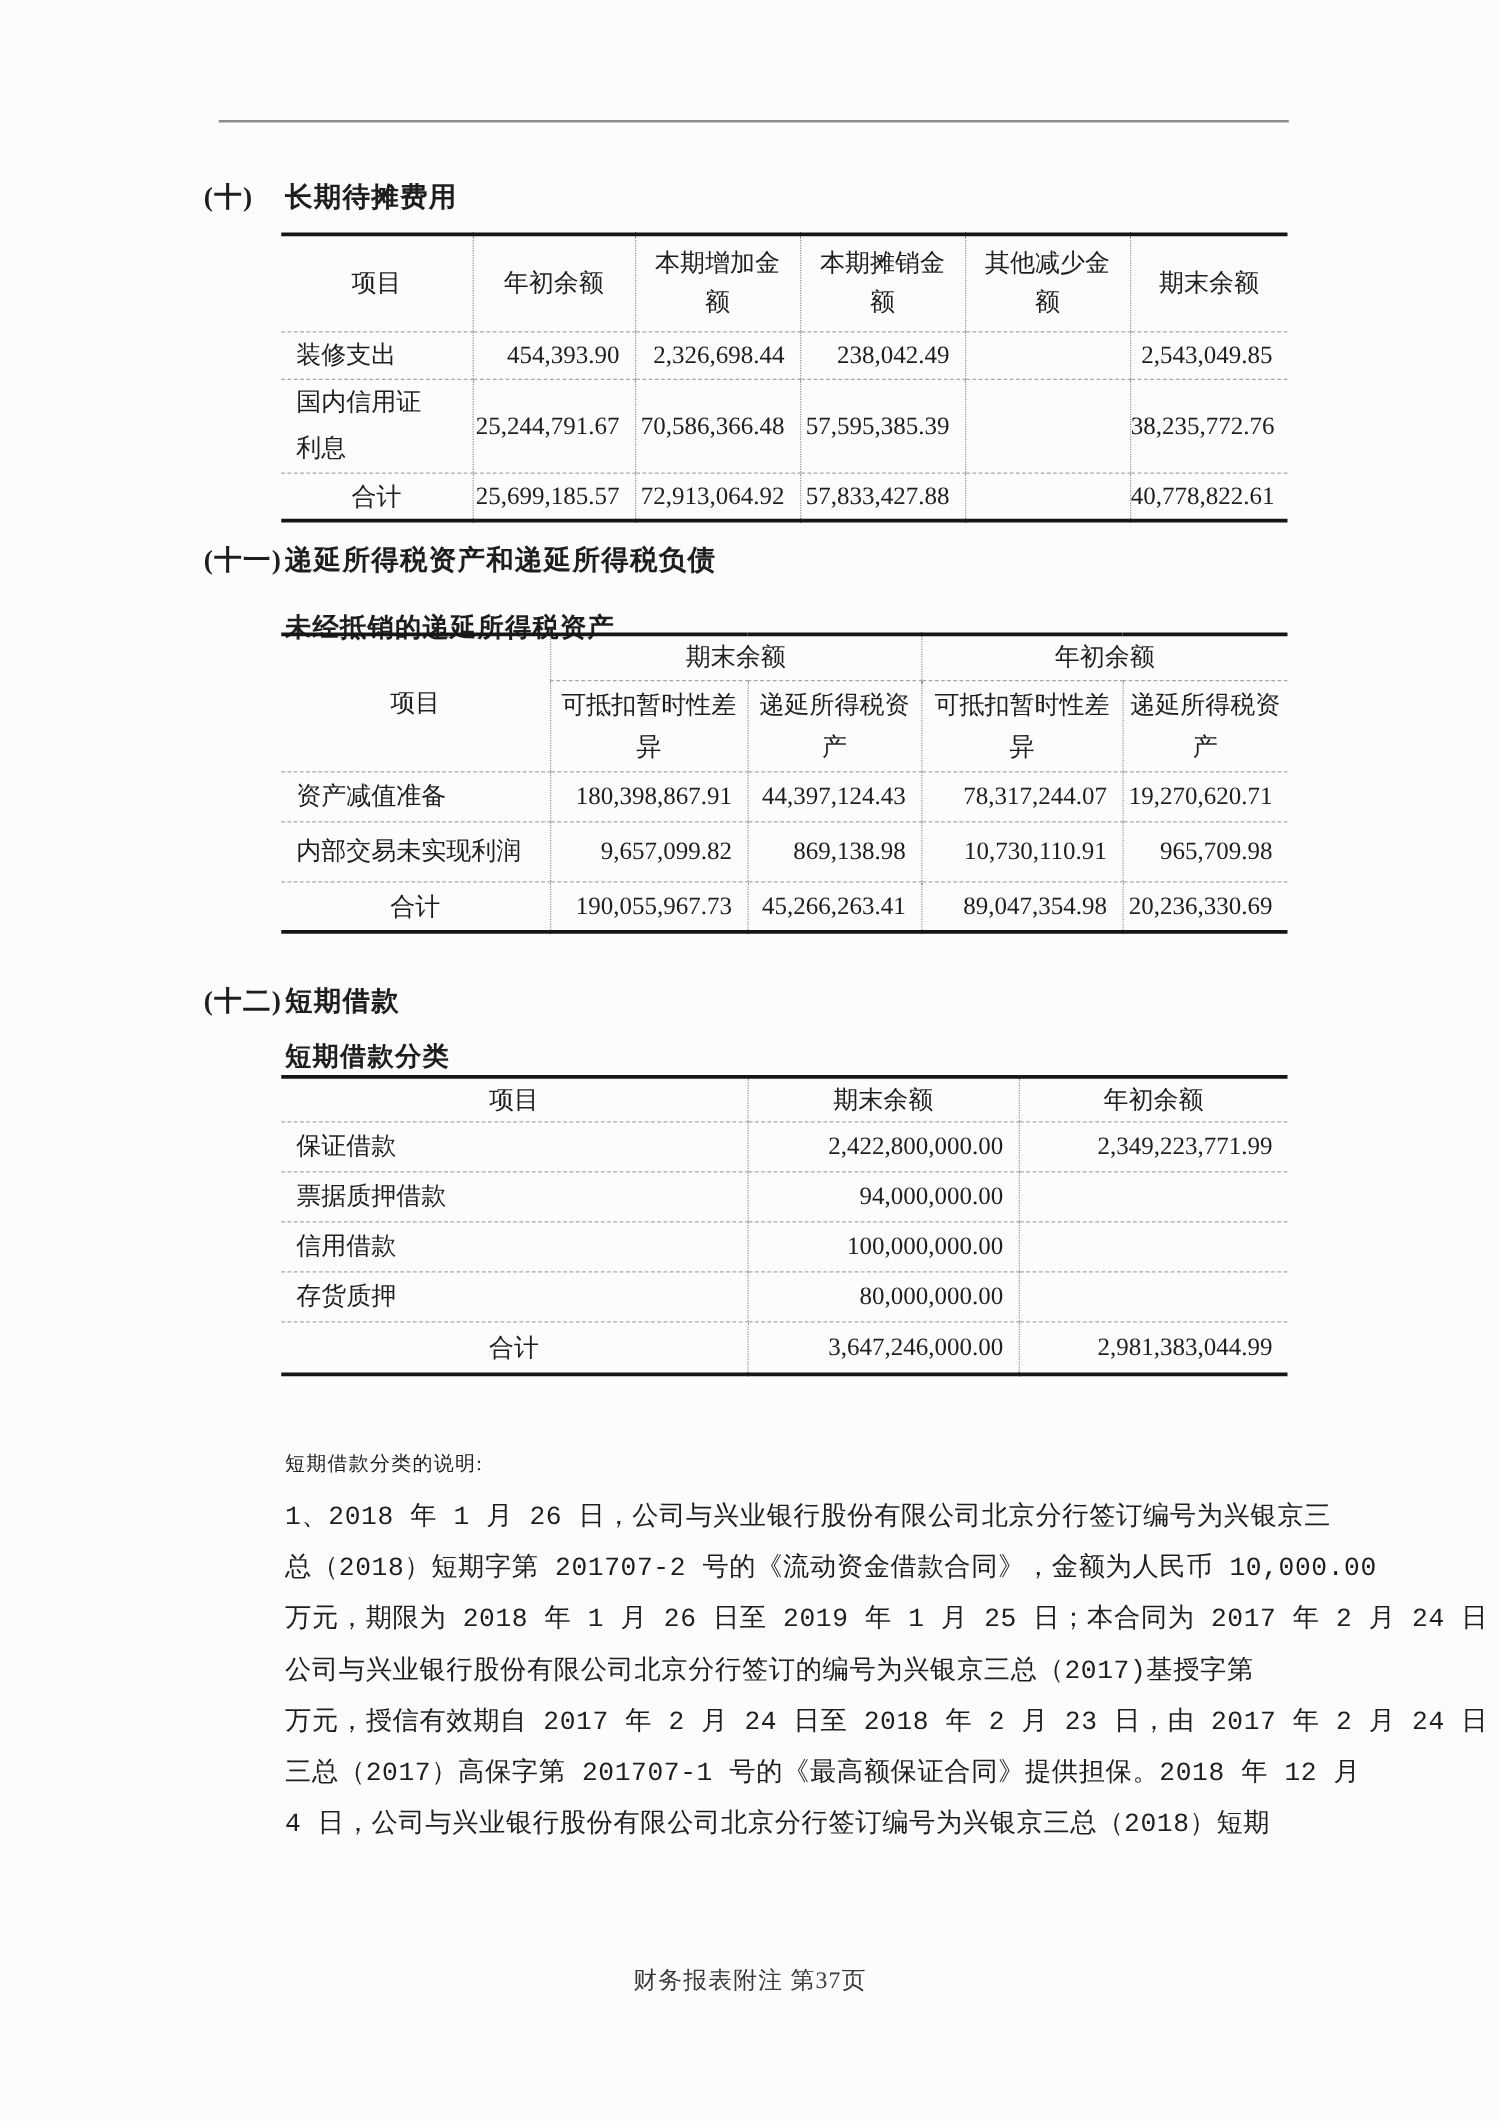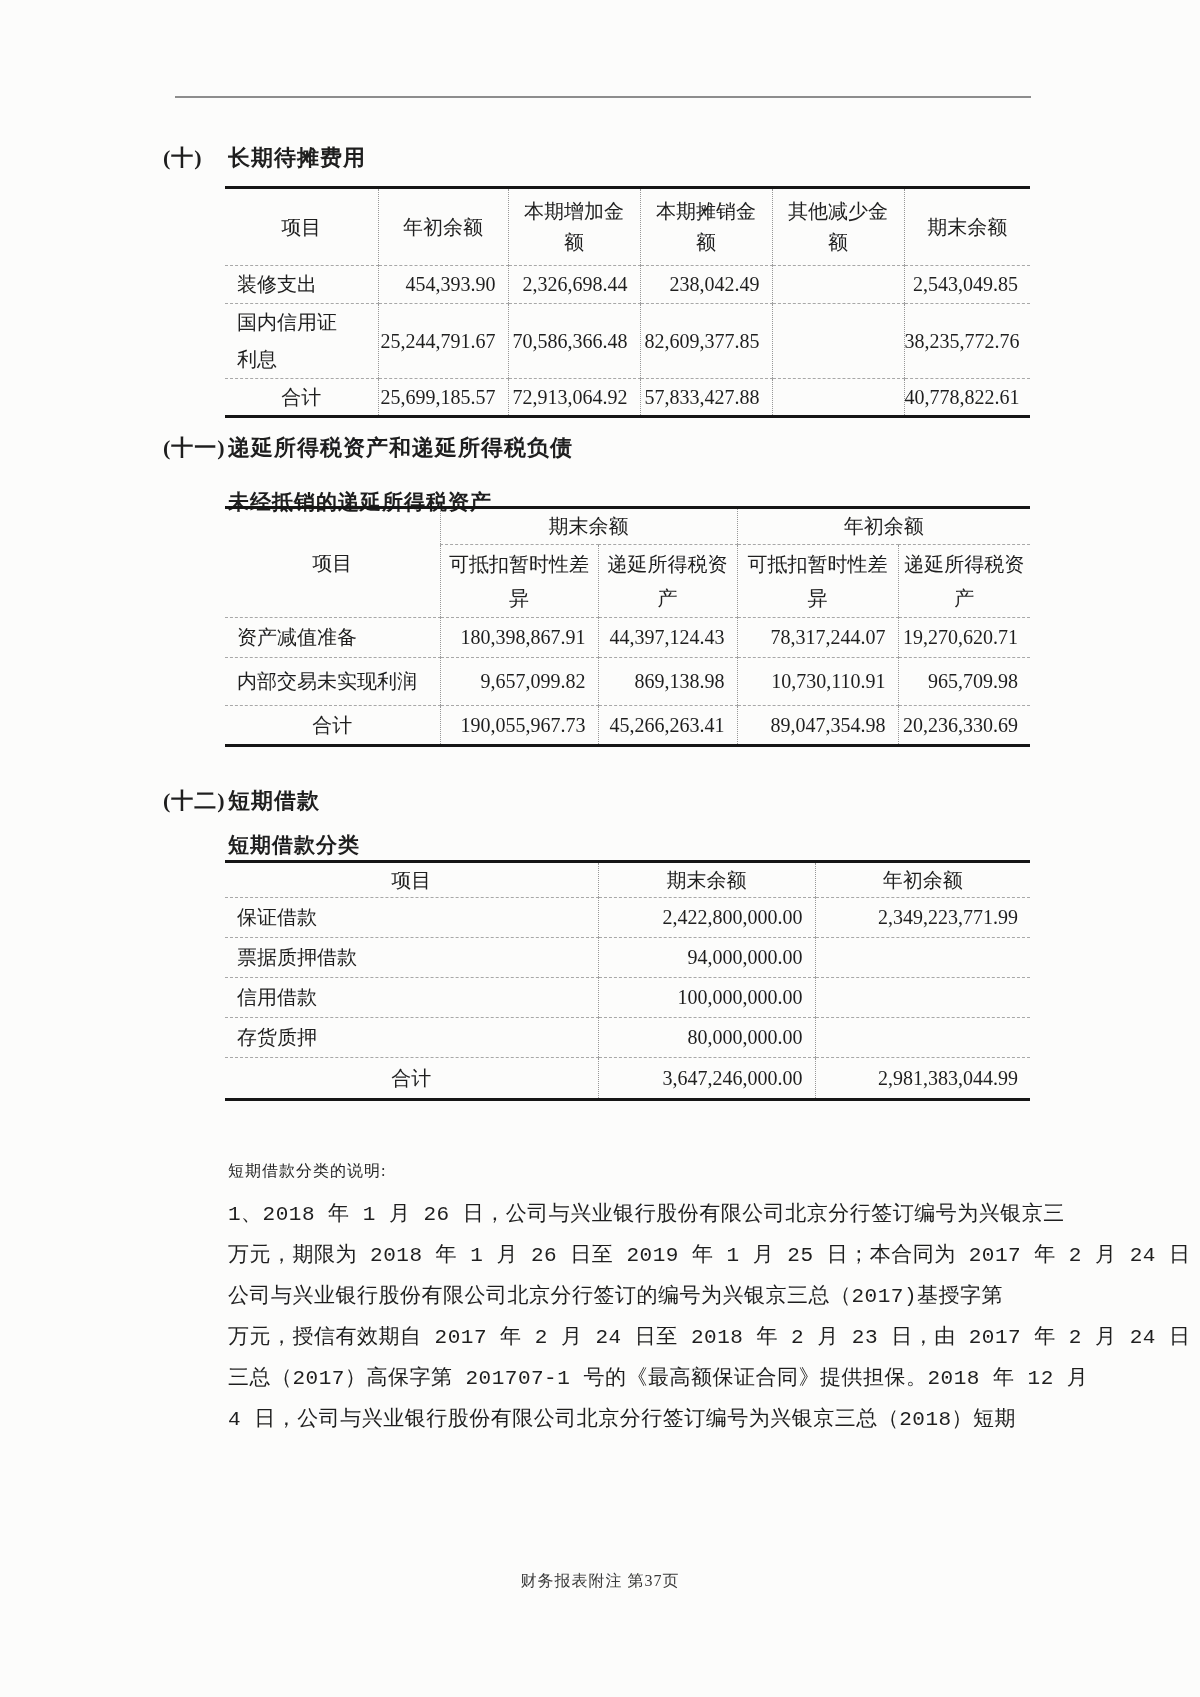--- a/index.html
+++ b/index.html
@@ -23,21 +23,21 @@
   .vr{border-right:1px dotted #979797;}
   .hr{border-bottom:1px dashed #a8a8a8;}
   .c-head{text-align:center;white-space:pre-line;line-height:31px;}
   .c-item{text-align:left;padding-left:12px;white-space:pre-line;line-height:37px;}
   .c-num{text-align:right;padding-right:12px;font-variant-numeric:lining-nums;}
   .c-total{text-align:center;}
   #t2 .c-head.sub{line-height:34px;}
   .note-label{position:absolute;left:228px;font-size:16px;letter-spacing:1px;white-space:nowrap;}
   .note{position:absolute;left:228px;width:806px;font-size:21px;}
   .note .line{height:41px;line-height:41px;white-space:nowrap;letter-spacing:0.5px;}
-  .footer{position:absolute;left:0;top:1571px;width:1200px;text-align:center;font-size:16px;color:#3a3a3a;letter-spacing:1px;}
+  .footer{position:absolute;left:0;top:1571px;width:1200px;text-align:center;font-size:19px;color:#3a3a3a;letter-spacing:1px;}
 </style>
 </head>
 <body>
 
 <div class="page">
 
   <div class="rule-top"></div>
 
   <div class="heading" style="top:143px;">
     <span class="idx">(十)</span>
@@ -71,21 +71,21 @@
       <td class="c-num vr hr">2,326,698.44</td>
       <td class="c-num vr hr">238,042.49</td>
       <td class="c-num vr hr"></td>
       <td class="c-num hr">2,543,049.85</td>
     </tr>
     <tr style="height:72px;">
       <td class="c-item vr hr">国内信用证
 利息</td>
       <td class="c-num vr hr">25,244,791.67</td>
       <td class="c-num vr hr">70,586,366.48</td>
-      <td class="c-num vr hr">82,609,377.85</td>
+      <td class="c-num vr hr">57,595,385.39</td>
       <td class="c-num vr hr"></td>
       <td class="c-num hr">38,235,772.76</td>
     </tr>
     <tr style="height:38px;">
       <td class="c-total vr">合计</td>
       <td class="c-num vr">25,699,185.57</td>
       <td class="c-num vr">72,913,064.92</td>
       <td class="c-num vr">57,833,427.88</td>
       <td class="c-num vr"></td>
       <td class="c-num">40,778,822.61</td>
@@ -190,20 +190,21 @@
       <td class="c-num vr">3,647,246,000.00</td>
       <td class="c-num">2,981,383,044.99</td>
     </tr>
   </tbody>
     </table>
 
   <div class="note-label" style="top:1161px;">短期借款分类的说明:</div>
 
   <div class="note" style="top:1194px;font-family:Liberation Mono, monospace;">
     <div class="line">1、2018 年 1 月 26 日，公司与兴业银行股份有限公司北京分行签订编号为兴银京三</div>
+    <div class="line">总（2018）短期字第 201707-2 号的《流动资金借款合同》，金额为人民币 10,000.00</div>
     <div class="line">万元，期限为 2018 年 1 月 26 日至 2019 年 1 月 25 日；本合同为 2017 年 2 月 24 日</div>
     <div class="line">公司与兴业银行股份有限公司北京分行签订的编号为兴银京三总（2017)基授字第</div>
     <div class="line">万元，授信有效期自 2017 年 2 月 24 日至 2018 年 2 月 23 日，由 2017 年 2 月 24 日</div>
     <div class="line">三总（2017）高保字第 201707-1 号的《最高额保证合同》提供担保。2018 年 12 月</div>
     <div class="line">4 日，公司与兴业银行股份有限公司北京分行签订编号为兴银京三总（2018）短期</div>
   </div>
 
   <div class="footer">财务报表附注  第37页</div>
 
 </div>

